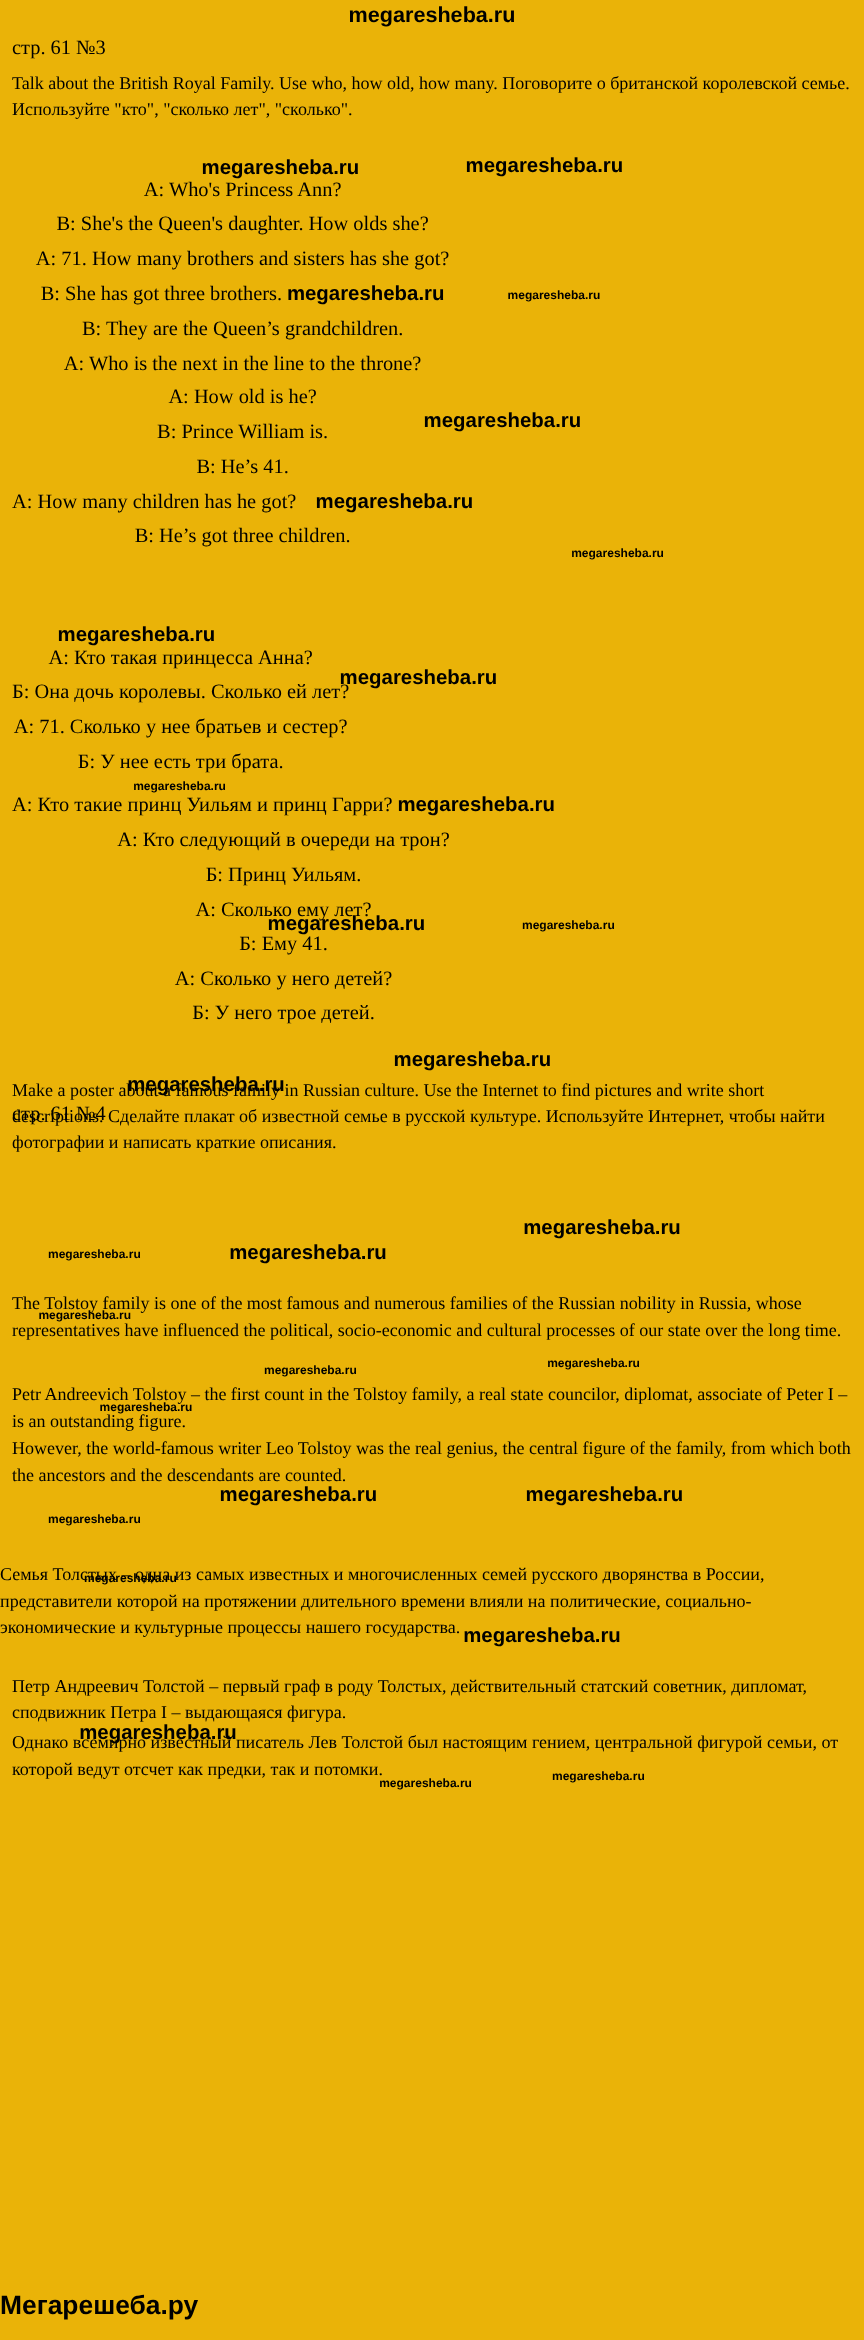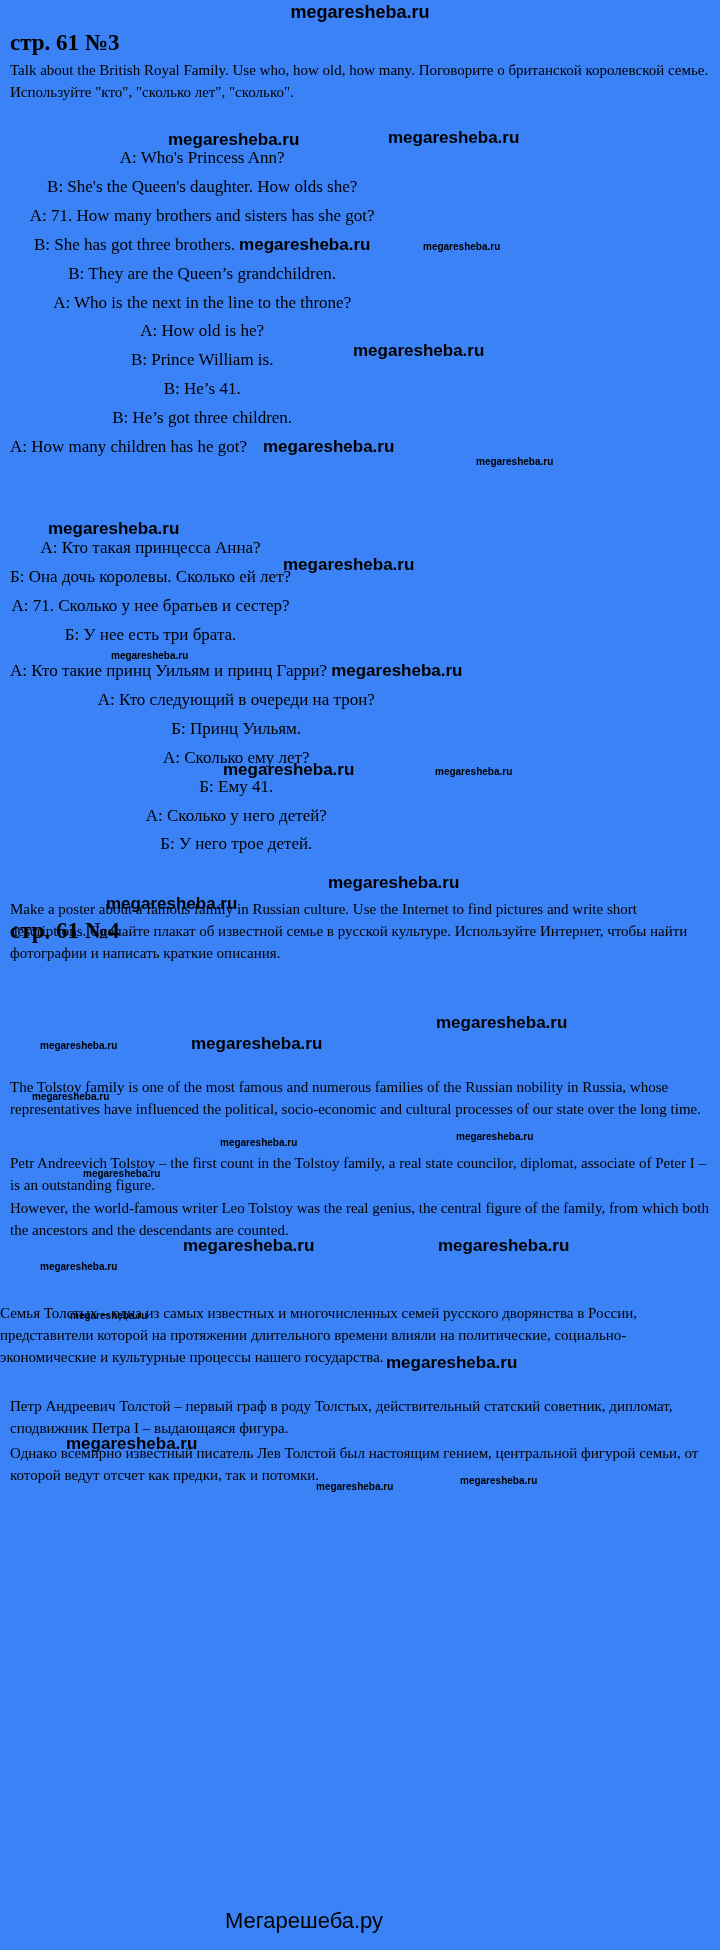--- a/index.html
+++ b/index.html
@@ -1,28 +1,28 @@
 <!DOCTYPE html>
 <html><head>
 <meta charset="utf-8">
 <style>
   html, body { margin: 0; padding: 0; background: #ffffff; }
   .page {
     position: relative;
     width: 720px;
     height: 1950px;
-    background: #3b82f6;
+    background: #eab308;
     color: #000000;
     font-family: "Liberation Serif", serif;
     overflow: hidden;
   }
   .abs { position: absolute; }
   .title {
-    font-weight: bold;
-    font-size: 23px;
+    font-weight: normal;
+    font-size: 17px;
     white-space: nowrap;
   }
   .para {
     font-size: 15px;
     line-height: 22px;
     text-align: left;
   }
   .dline {
     margin: 0;
     font-size: 17px;
@@ -44,23 +44,22 @@
     position: absolute;
     top: 2px; left: 0;
     width: 720px;
     text-align: center;
     font-size: 18px;
   }
   .footer {
     position: absolute;
     top: 1908px; left: 0;
     width: 608px;
-    text-align: center;
     font-family: "Liberation Sans", sans-serif;
-    font-weight: normal;
+    font-weight: bold;
     font-size: 22px;
   }
 </style>
 </head>
 <body>
 
 <div class="page">
 
   <div class="wm header-wm">megaresheba.ru</div>
 
@@ -73,22 +72,22 @@
   <div class="abs" style="left:10px; top:144px;">
     <p class="dline">A: Who's Princess Ann?</p>
     <p class="dline">B: She's the Queen's daughter. How olds she?</p>
     <p class="dline">A: 71. How many brothers and sisters has she got?</p>
     <p class="dline"><span>B: She has got three brothers.</span><span class="wm wm-lg wm-inline">megaresheba.ru</span></p>
     <p class="dline">B: They are the Queen’s grandchildren.</p>
     <p class="dline">A: Who is the next in the line to the throne?</p>
     <p class="dline">A: How old is he?</p>
     <p class="dline">B: Prince William is.</p>
     <p class="dline">B: He’s 41.</p>
+    <p class="dline"><span>A: How many children has he got?</span><span class="wm wm-lg wm-inline-wide">megaresheba.ru</span></p>
     <p class="dline">B: He’s got three children.</p>
-    <p class="dline"><span>A: How many children has he got?</span><span class="wm wm-lg wm-inline-wide">megaresheba.ru</span></p>
   </div>
 
   <div class="wm wm-sm wm-abs" style="left:423px; top:241px;">megaresheba.ru</div>
   <div class="wm wm-lg wm-abs" style="left:353px; top:341px;">megaresheba.ru</div>
   <div class="wm wm-sm wm-abs" style="left:476px; top:456px;">megaresheba.ru</div>
 
   <div class="wm wm-lg wm-abs" style="left:48px; top:519px;">megaresheba.ru</div>
   <div class="abs" style="left:10px; top:534px;">
     <p class="dline">А: Кто такая принцесса Анна?</p>
     <p class="dline">Б: Она дочь королевы. Сколько ей лет?</p>

